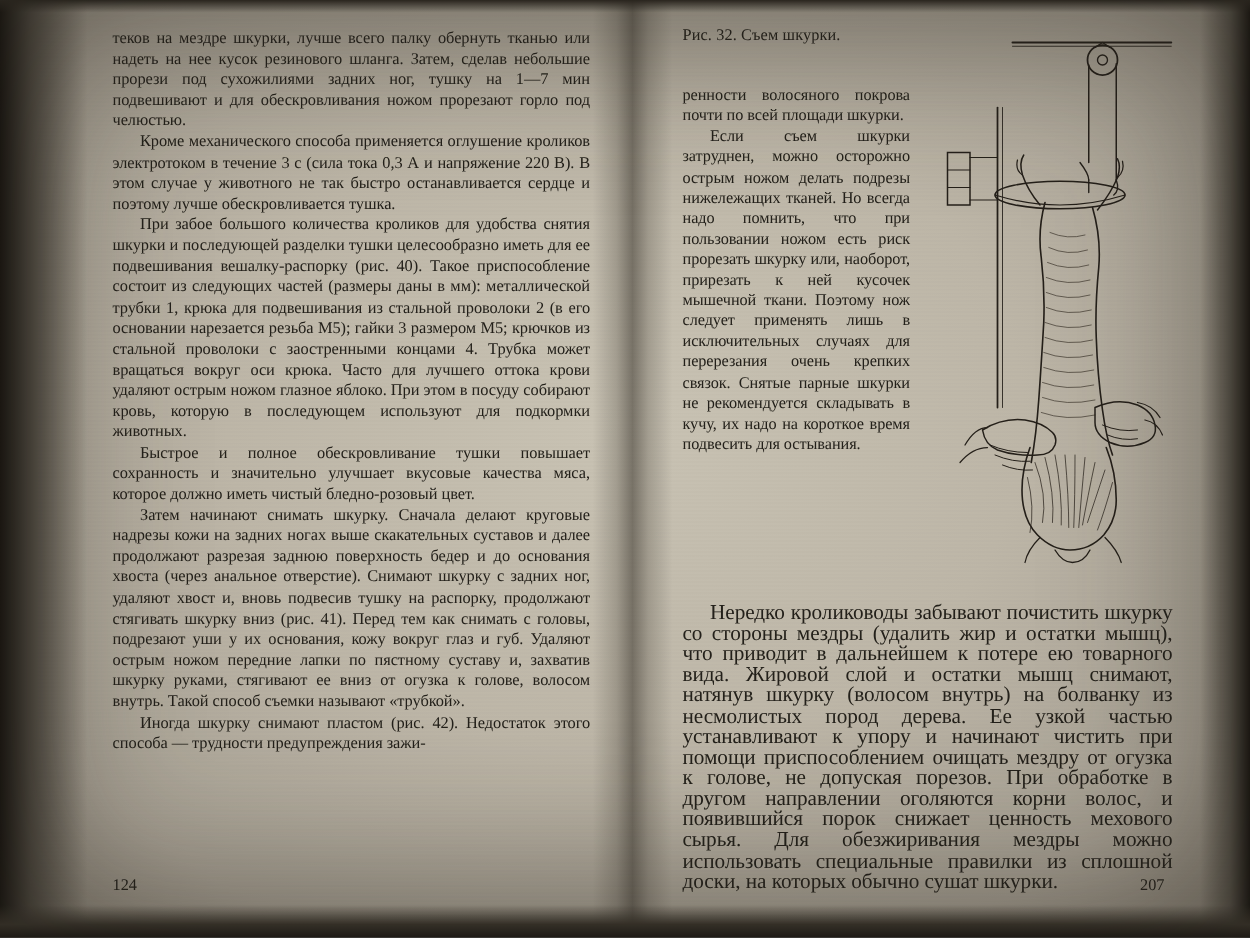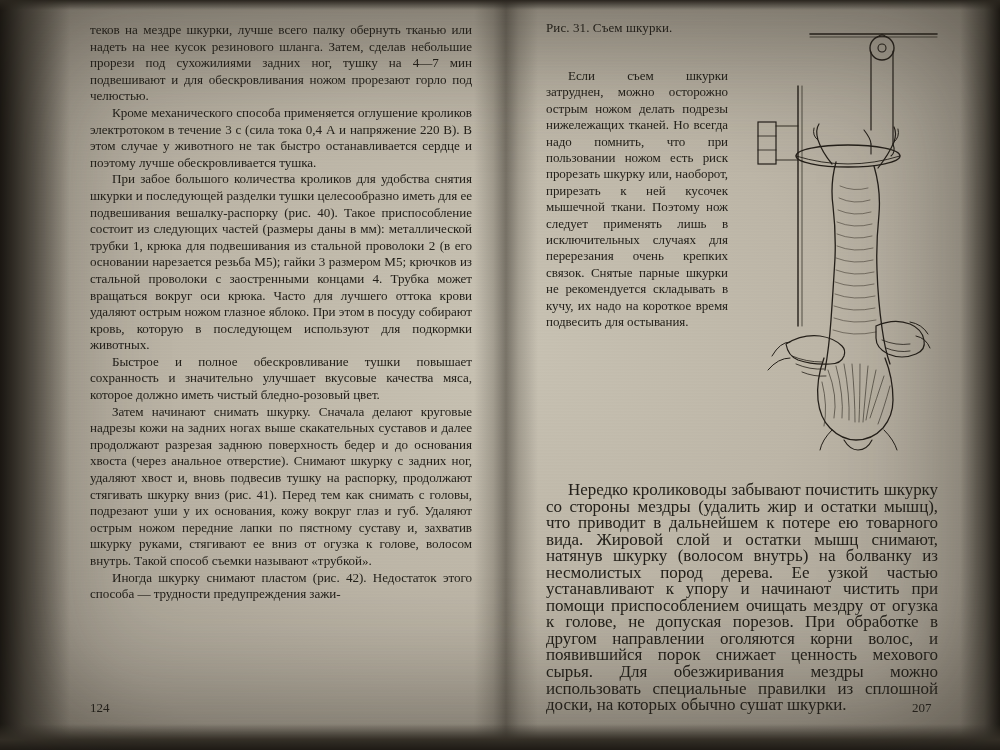--- a/index.html
+++ b/index.html
@@ -125,34 +125,35 @@
     box-shadow: inset 0 0 120px 40px rgba(40,36,29,0.45);
   }
 </style>
 </head>
 <body>
 
 <div class="scan">
 
   <div class="page page-left">
     <div class="col left-col">
-      <p class="noindent">теков на мездре шкурки, лучше всего палку обернуть тканью или надеть на нее кусок резинового шланга. Затем, сделав небольшие прорези под сухожилиями задних ног, тушку на 4—7 мин подвешивают и для обескровливания ножом прорезают горло под челюстью.</p>
-      <p>Кроме механического способа применяется оглушение кроликов электротоком в течение 3 с (сила тока 0,4 А и напряжение 220 В). В этом случае у животного не так быстро останавливается сердце и поэтому лучше обескровливается тушка.</p>
+      <p class="noindent">теков на мездре шкурки, лучше всего палку обернуть тканью или надеть на нее кусок резинового шланга. Затем, сделав небольшие прорези под сухожилиями задних ног, тушку на 1—7 мин подвешивают и для обескровливания ножом прорезают горло под челюстью.</p>
+      <p>Кроме механического способа применяется оглушение кроликов электротоком в течение 3 с (сила тока 0,3 А и напряжение 220 В). В этом случае у животного не так быстро останавливается сердце и поэтому лучше обескровливается тушка.</p>
       <p>При забое большого количества кроликов для удобства снятия шкурки и последующей разделки тушки целесообразно иметь для ее подвешивания вешалку-распорку (рис. 40). Такое приспособление состоит из следующих частей (размеры даны в мм): металлической трубки 1, крюка для подвешивания из стальной проволоки 2 (в его основании нарезается резьба М5); гайки 3 размером М5; крючков из стальной проволоки с заостренными концами 4. Трубка может вращаться вокруг оси крюка. Часто для лучшего оттока крови удаляют острым ножом глазное яблоко. При этом в посуду собирают кровь, которую в последующем используют для подкормки животных.</p>
       <p>Быстрое и полное обескровливание тушки повышает сохранность и значительно улучшает вкусовые качества мяса, которое должно иметь чистый бледно-розовый цвет.</p>
       <p>Затем начинают снимать шкурку. Сначала делают круговые надрезы кожи на задних ногах выше скакательных суставов и далее продолжают разрезая заднюю поверхность бедер и до основания хвоста (через анальное отверстие). Снимают шкурку с задних ног, удаляют хвост и, вновь подвесив тушку на распорку, продолжают стягивать шкурку вниз (рис. 41). Перед тем как снимать с головы, подрезают уши у их основания, кожу вокруг глаз и губ. Удаляют острым ножом передние лапки по пястному суставу и, захватив шкурку руками, стягивают ее вниз от огузка к голове, волосом внутрь. Такой способ съемки называют «трубкой».</p>
       <p>Иногда шкурку снимают пластом (рис. 42). Недостаток этого способа — трудности предупреждения зажи-</p>
     </div>
     <div class="folio folio-left">124</div>
   </div>
 
   <div class="page page-right">
-    <div class="fig-caption">Рис. 31. Съем шкурки.</div>
+    <div class="fig-caption">Рис. 32. Съем шкурки.</div>
 
     <div class="col right-col-top">
+      <p class="noindent">ренности волосяного покрова почти по всей площади шкурки.</p>
       <p>Если съем шкурки затруднен, можно осторожно острым ножом делать подрезы нижележащих тканей. Но всегда надо помнить, что при пользовании ножом есть риск прорезать шкурку или, наоборот, прирезать к ней кусочек мышечной ткани. Поэтому нож следует применять лишь в исключительных случаях для перерезания очень крепких связок. Снятые парные шкурки не рекомендуется складывать в кучу, их надо на короткое время подвесить для остывания.</p>
     </div>
 
     <div class="illus">
       <svg width="210" height="430" viewBox="0 0 210 430" xmlns="http://www.w3.org/2000/svg">
         <g fill="none" stroke="#241f19" stroke-width="1.1" stroke-linecap="round">
 
           <line x1="78" y1="8" x2="205" y2="8" stroke-width="1.6"></line>
           <line x1="78" y1="11" x2="205" y2="11" stroke-width="0.7"></line>
 

